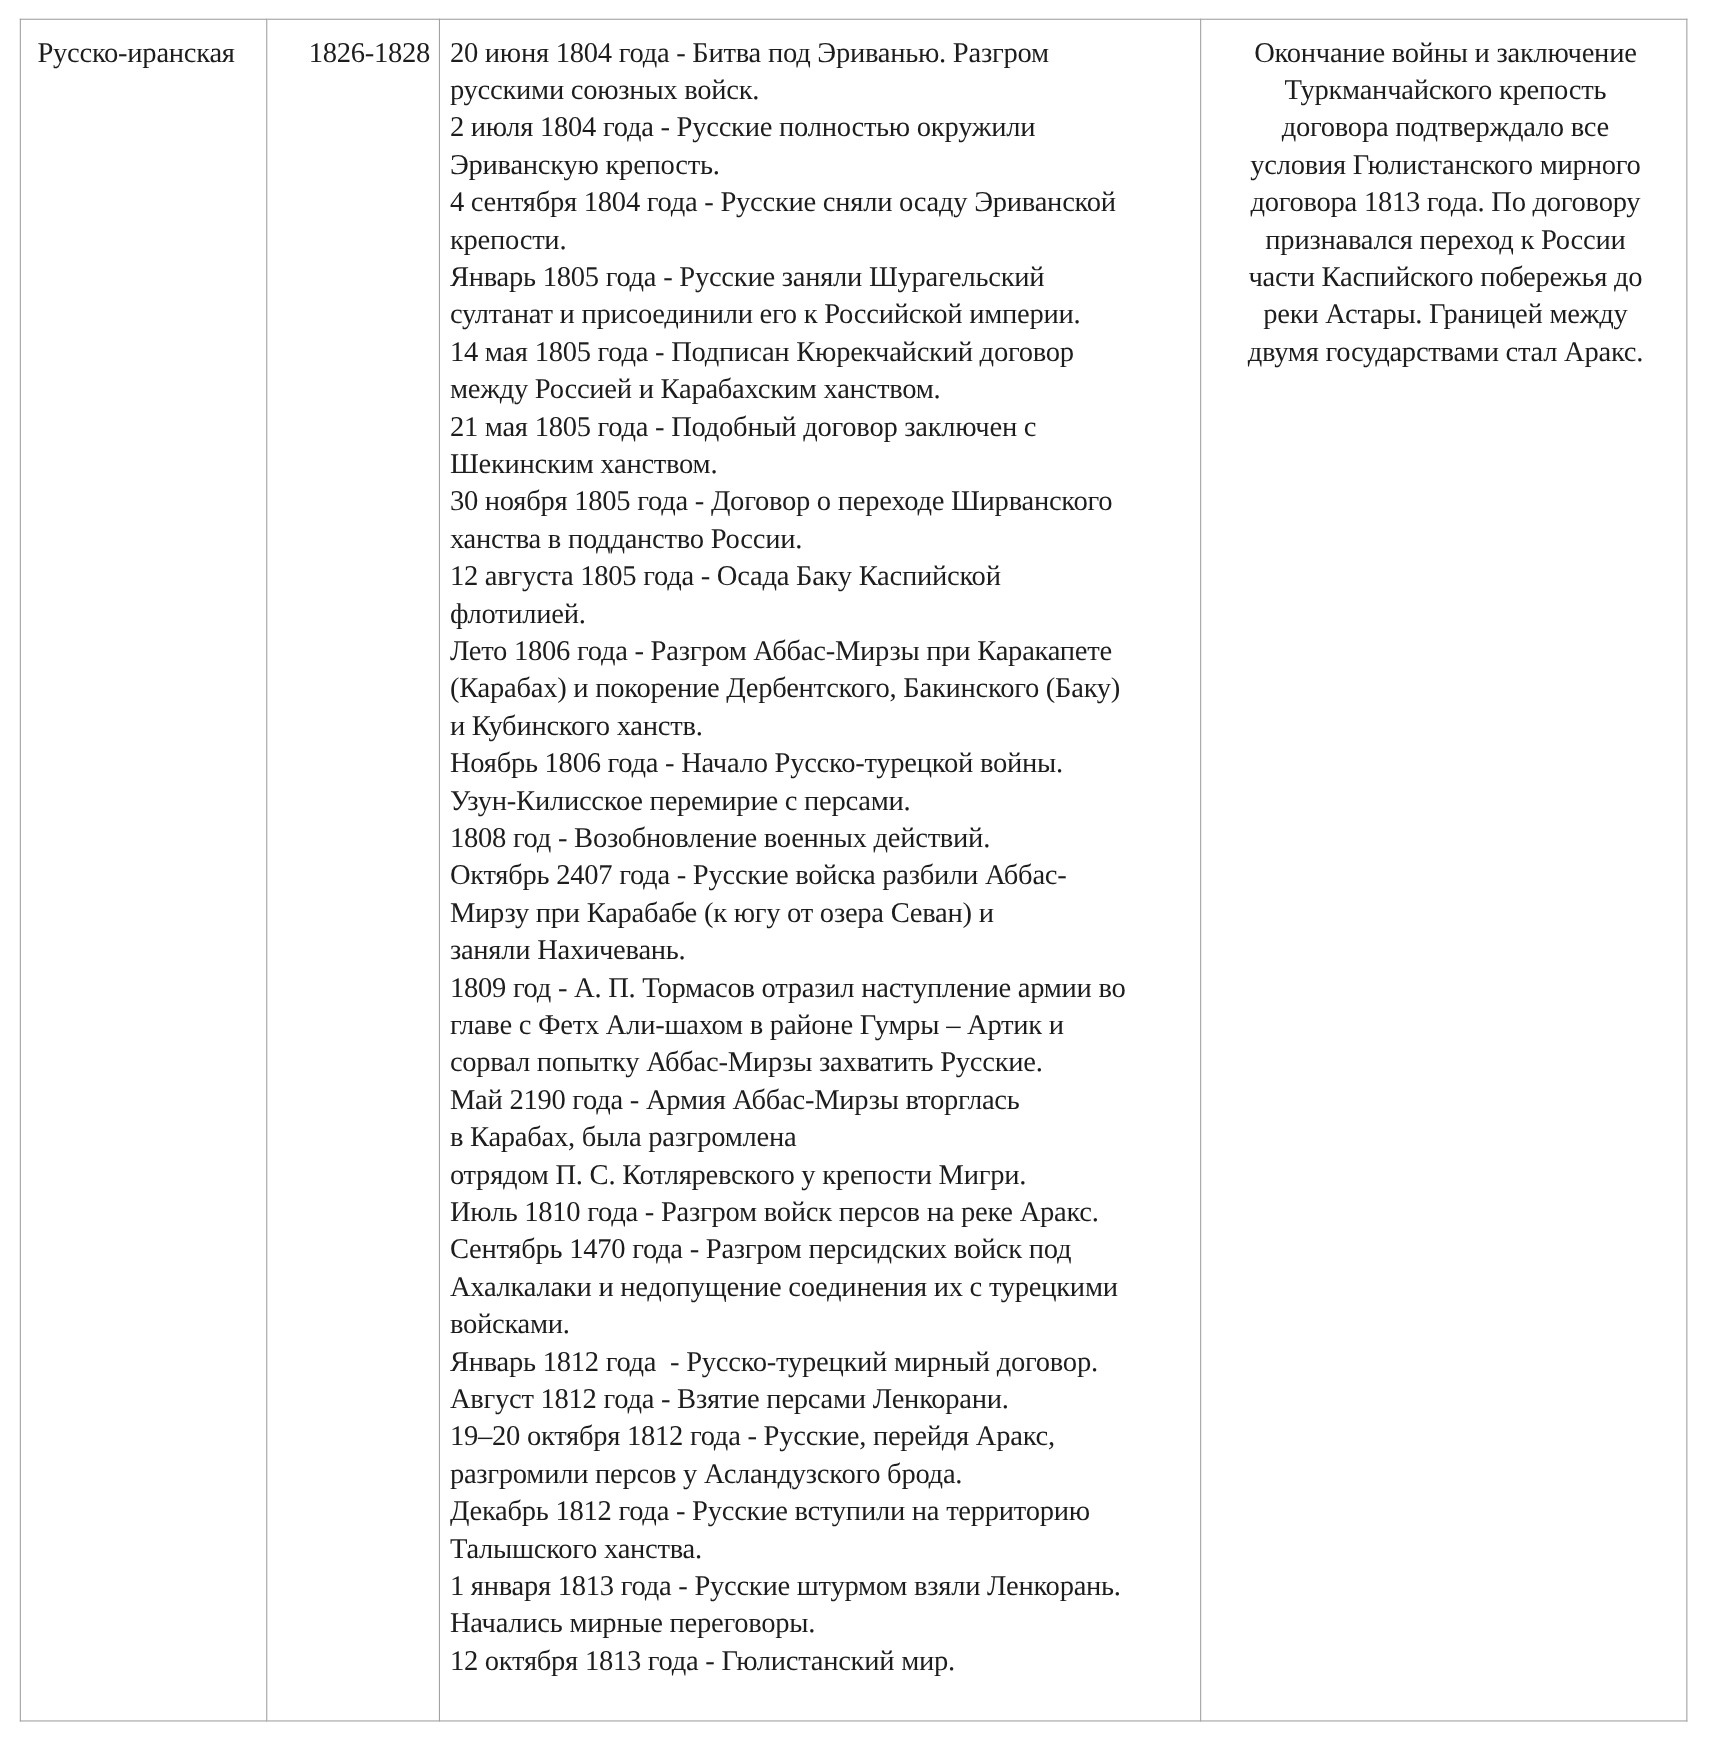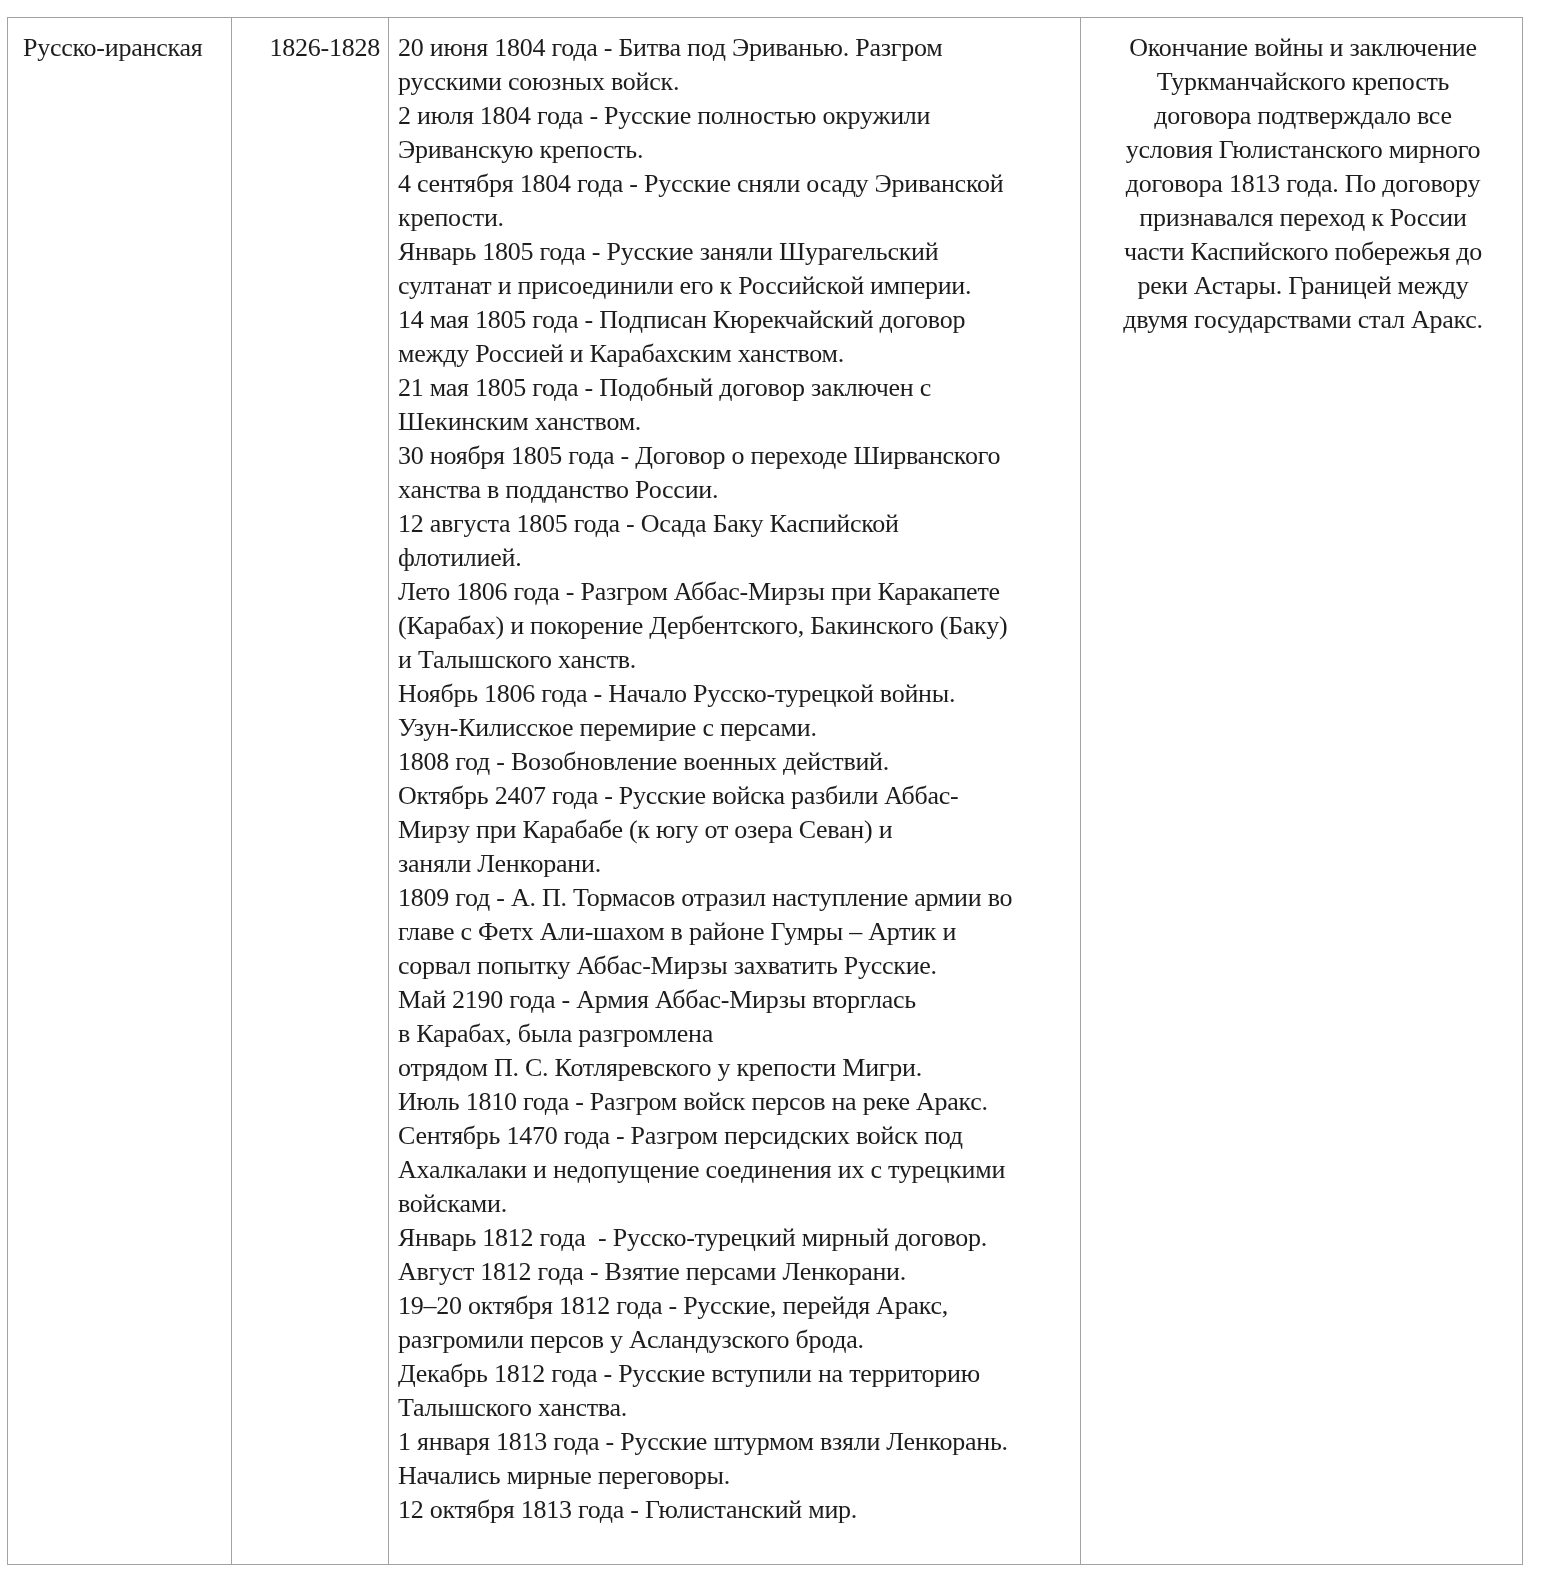--- a/index.html
+++ b/index.html
@@ -11,21 +11,21 @@
   body {
     width: 1556px;
     height: 1587px;
     overflow: hidden;
     font-family: "Liberation Serif", "DejaVu Serif", serif;
     color: #1d1d1d;
   }
   table.wars {
     border-collapse: collapse;
     table-layout: fixed;
-    margin: 17px 0 0 7px;
+    margin: 17px 0 0 18px;
     width: 1515px;
   }
   table.wars td {
     border: 1px solid #a2a2a2;
     vertical-align: top;
     padding: 0;
     overflow: hidden;
   }
   col.c1 { width: 224px; }
   col.c2 { width: 157px; }
@@ -91,33 +91,33 @@
               <div class="line">30 ноября 1805 года - Договор о переходе Ширванского</div>
               <div class="line">ханства в подданство России.</div>
             </div>
             <div>
               <div class="line">12 августа 1805 года - Осада Баку Каспийской</div>
               <div class="line">флотилией.</div>
             </div>
             <div>
               <div class="line">Лето 1806 года - Разгром Аббас-Мирзы при Каракапете</div>
               <div class="line">(Карабах) и покорение Дербентского, Бакинского (Баку)</div>
-              <div class="line">и Талышского ханств.</div>
+              <div class="line">и Кубинского ханств.</div>
             </div>
             <div>
               <div class="line">Ноябрь 1806 года - Начало Русско-турецкой войны.</div>
               <div class="line">Узун-Килисское перемирие с персами.</div>
             </div>
             <div>
               <div class="line">1808 год - Возобновление военных действий.</div>
             </div>
             <div>
               <div class="line">Октябрь 2407 года - Русские войска разбили Аббас-</div>
               <div class="line">Мирзу при Карабабе (к югу от озера Севан) и</div>
-              <div class="line">заняли Ленкорани.</div>
+              <div class="line">заняли Нахичевань.</div>
             </div>
             <div>
               <div class="line">1809 год - А. П. Тормасов отразил наступление армии во</div>
               <div class="line">главе с Фетх Али-шахом в районе Гумры – Артик и</div>
               <div class="line">сорвал попытку Аббас-Мирзы захватить Русские.</div>
             </div>
             <div>
               <div class="line">Май 2190 года - Армия Аббас-Мирзы вторглась</div>
               <div class="line">в Карабах, была разгромлена</div>
               <div class="line">отрядом П. С. Котляревского у крепости Мигри.</div>

